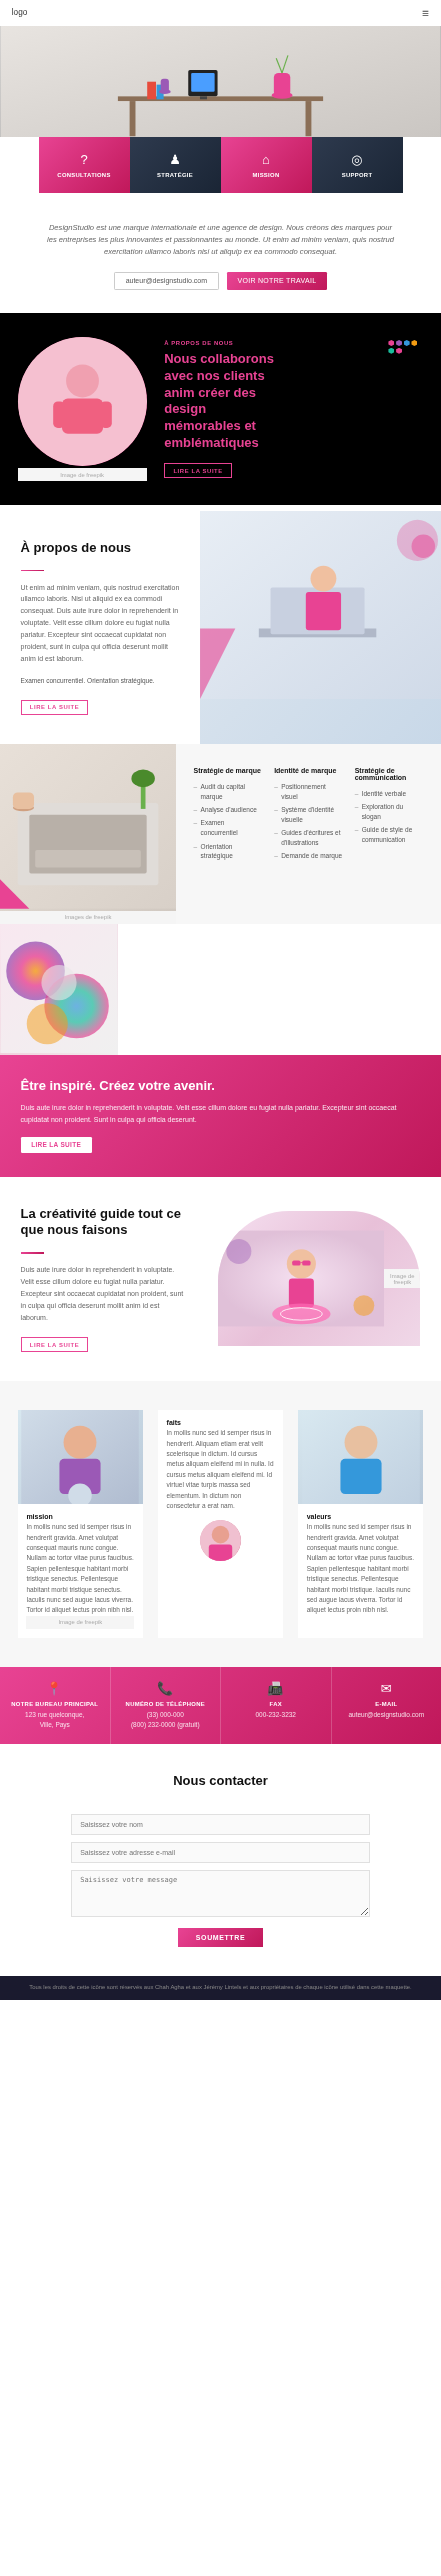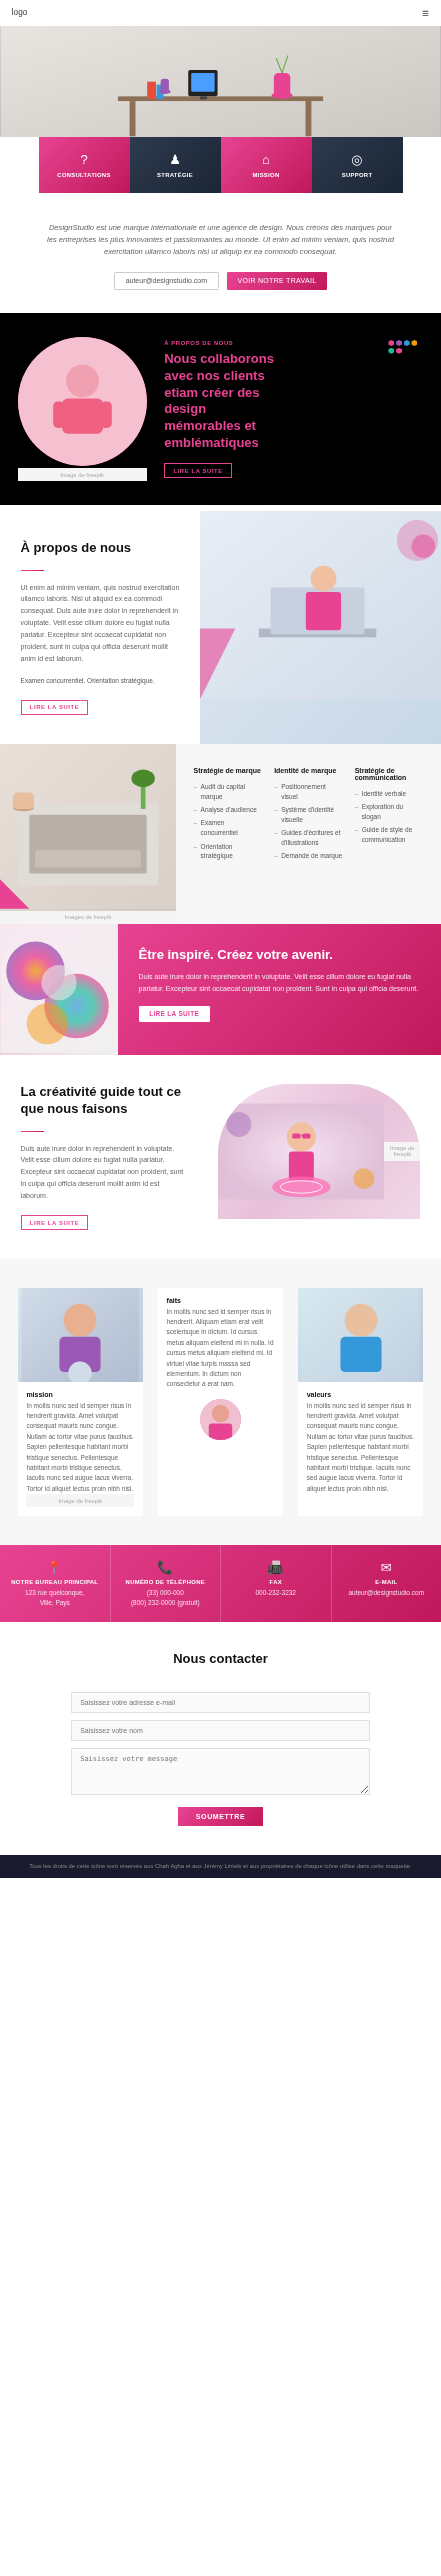--- a/index.html
+++ b/index.html
@@ -50,29 +50,29 @@
     .strategy-img { width: 176px; flex-shrink: 0; background: linear-gradient(135deg, #e8e0d8 0%, #d0c8c0 100%); position: relative; overflow: hidden; }
     .strategy-right { flex: 1; padding: 23.5px 17.6px; }
     .strategy-cols { display: flex; gap: 11.8px; }
     .strategy-col { flex: 1; }
     .strategy-col h4 { font-size: 7px; font-weight: 700; color: #111; margin-bottom: 5.9px; }
     .strategy-col ul { list-style: none; padding: 0; }
     .strategy-col ul li { font-size: 6.5px; color: #555; padding: 1.8px 0 1.8px 7px; position: relative; line-height: 1.5; }
     .strategy-col ul li::before { content: '–'; position: absolute; left: 0; color: #999; }
 
     
-    .inspire-section { display: flex; background: #fff; min-height: 129px; }
+    .inspire-section { display: flex; background: #fff; min-height: 129px; flex-direction: column; }
     .inspire-left { width: 118px; flex-shrink: 0; background: linear-gradient(135deg, #f9e8f0 0%, #f0c8d8 40%, #f0f0f0 100%); position: relative; overflow: hidden; }
     .inspire-right { flex: 1; background: linear-gradient(135deg, #e84393 0%, #c0185a 100%); padding: 23.5px 20.6px; color: #fff; }
     .inspire-right h2 { font-size: 13px; font-weight: 700; line-height: 1.3; margin-bottom: 7px; }
     .inspire-right p { font-size: 7px; line-height: 1.7; opacity: 0.9; margin-bottom: 10.6px; }
     .btn-white { background: #fff; color: #e84393; border: none; padding: 4.7px 10.6px; font-size: 6.5px; cursor: pointer; font-weight: 600; letter-spacing: 0.3px; border-radius: 1.2px; }
 
     
-    .creativity-section { display: flex; padding: 29px 20.6px; gap: 32px; background: #fff; align-items: flex-start; }
+    .creativity-section { display: flex; padding: 29px 20.6px; gap: 32px; background: #fff; align-items: center; }
     .creativity-left { width: 165px; flex-shrink: 0; }
     .creativity-left h2 { font-size: 13px; font-weight: 700; color: #111; line-height: 1.3; margin-bottom: 8.2px; }
     .creativity-left p { font-size: 7px; color: #666; line-height: 1.7; margin-bottom: 10.6px; }
     .creativity-right { flex: 1; height: 135px; background: linear-gradient(135deg, #f5e0f0 0%, #e8c0d8 50%, #f0d8e8 100%); border-radius: 71px 71px 0 0; position: relative; overflow: hidden; display: flex; align-items: center; justify-content: center; }
     .team-grid { display: grid; grid-template-columns: 1fr 1fr 1fr; gap: 14.7px; }
     .team-card { background: #fff; padding: 0; }
     .team-card-img { height: 94px; background: linear-gradient(135deg, #d8e8f0 0%, #b8c8d8 100%); display: flex; align-items: center; justify-content: center; }
     .team-card-body { padding: 8.8px; }
     .team-name { font-size: 7px; font-weight: 700; color: #111; margin-bottom: 2.4px; }
     .team-desc { font-size: 6.5px; color: #666; line-height: 1.6; }
@@ -192,21 +192,21 @@
         <rect x="140" y="110" width="20" height="45" fill="#f06080" rx="8"></rect>
       </svg>
     </div>
     <div class="img-label" style="font-size:5.9px;color:#aaa;text-align:center;margin-top:2.4px;">Image de freepik</div>
   </div>
   <div class="about-collab-text">
     <div class="about-tag">À PROPOS DE NOUS</div>
     <h2>
       <span>Nous collaborons</span><br>
       <span>avec nos clients</span><br>
-      <span>etiam créer des</span><br>
+      <span>anim créer des</span><br>
       <span style="color:#e84393;">design</span><br>
       <span>mémorables et</span><br>
       <span>emblématiques</span>
     </h2>
     <div style="position:absolute;top:0;right:0;">
       <div class="hex-grid" style="width:35px;">
         <div class="hex-sm" style="background:#e84393;"></div>
         <div class="hex-sm" style="background:#9b59b6;"></div>
         <div class="hex-sm" style="background:#3498db;"></div>
         <div class="hex-sm" style="background:#f39c12;"></div>
@@ -468,24 +468,24 @@
   <div class="contact-info-item">
     <div class="contact-info-icon">✉</div>
     <div class="contact-info-title">E-MAIL</div>
     <div class="contact-info-value">auteur@designstudio.com</div>
   </div>
 </div>
 
 <div class="contact-form-section">
   <h2>Nous contacter</h2>
   <div class="form-field">
+    <input type="text" placeholder="Saisissez votre nom" style="">
+  </div>
+  <div class="form-field">
     <input type="email" placeholder="Saisissez votre adresse e-mail" style="">
-  </div>
-  <div class="form-field">
-    <input type="text" placeholder="Saisissez votre nom" style="">
   </div>
   <div class="form-field">
     <textarea placeholder="Saisissez votre message" style=""></textarea>
   </div>
   <button class="btn-submit">SOUMETTRE</button>
 </div>
 
 <footer>
   <p>Tous les droits de cette icône sont réservés aux Chah Agha et aux Jérémy Lintels et aux propriétaires de chaque icône utilisé dans cette maquette.</p>
 </footer>

